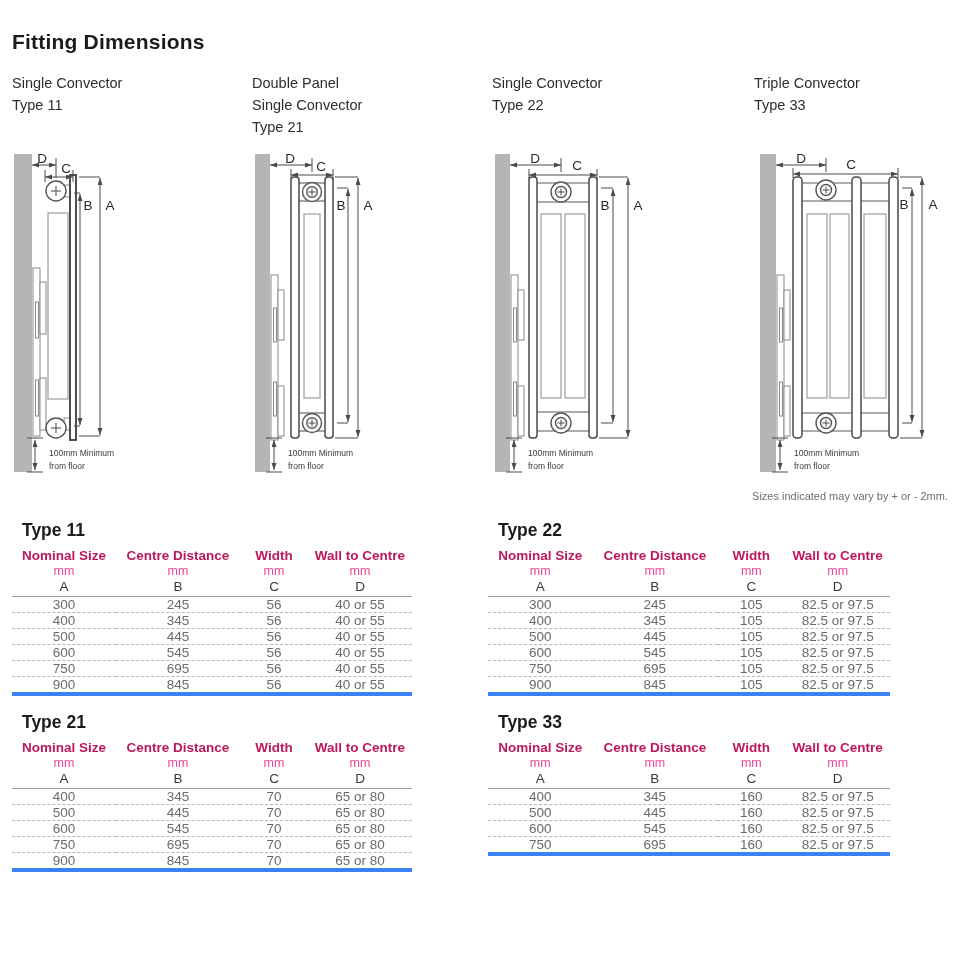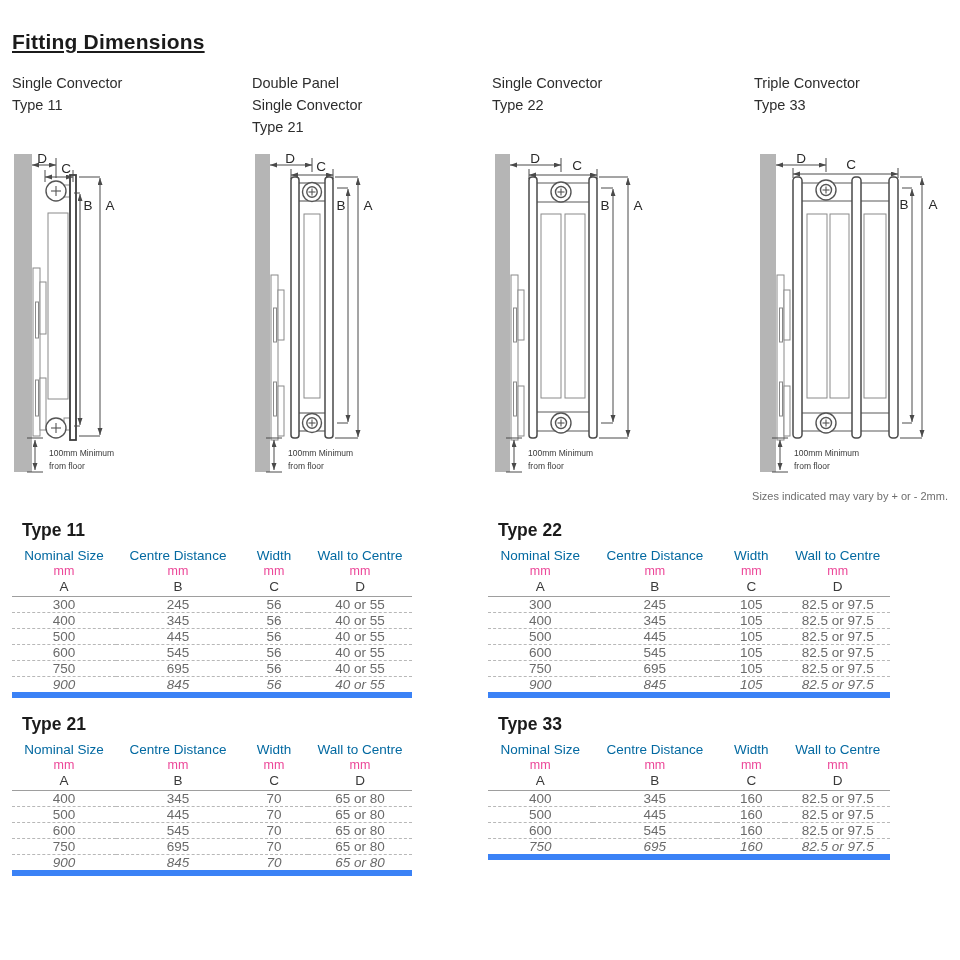--- a/index.html
+++ b/index.html
@@ -1,36 +1,36 @@
 <!DOCTYPE html>
 <html style="--wall-gray: #b5b5b5; --line: #4a4a4a; --heading-text: #1b1b1b; --table-text: #6a6a6a; --note-text: #6e6e6e;"><head>
 <meta charset="utf-8">
 <style>
   :root { --wall-gray:#b5b5b5; --line:#4a4a4a; --heading-text:#1b1b1b; --table-text:#6a6a6a; --note-text:#6e6e6e; }
   * { box-sizing:border-box; }
   body { margin:0; width:960px; height:960px; background:#fff; overflow:hidden;
          font-family:"Liberation Sans", sans-serif; color:#222; }
   .page { padding:14px 12px 0 12px; }
-  h1.title { font-size:21px; font-weight:700; color:var(--heading-text); margin:16px 0 4px 0; letter-spacing:.2px;text-decoration:underline; }
+  h1.title { font-size:21px; font-weight:700; color:var(--heading-text); margin:16px 0 4px 0; letter-spacing:.2px; }
   .products, .diagrams { display:grid; grid-template-columns:240px 240px 262px 1fr; }
   .products { margin-top:18px; }
   .product { font-size:14.5px; color:#2d2d2d; line-height:22px; }
   .diagrams { margin-top:12px; }
   svg.diagram { display:block; }
   .note { text-align:right; font-size:11px; color:var(--note-text); margin-top:5px; }
   .tables { display:grid; grid-template-columns:400px 402px; column-gap:76px; margin-top:2px; }
   .tblock h2 { font-size:17.5px; font-weight:700; color:var(--heading-text); margin:16px 0 7px 10px; }
   table { width:100%; border-collapse:collapse; table-layout:fixed; }
   col.c1{width:26%} col.c2{width:31%} col.c3{width:17%} col.c4{width:26%}
   th, td { font-weight:normal; text-align:center; padding:0; }
-  thead tr.names th { font-size:13.5px; color:#0369a1; padding-bottom:1px; }
+  thead tr.names th { font-size:13.5px; color:#be185d; padding-bottom:1px;font-weight:bold; }
   thead tr.units th { font-size:12.5px; color:#ec4899; line-height:15px; }
   thead tr.letters th { font-size:13.5px; color:#3a3a3a; line-height:16px; border-bottom:1px solid #9e9e9e; padding-bottom:1px; }
   tbody td { font-size:13.5px; color:var(--table-text); height:15px; line-height:15px; border-bottom:1px dashed #b8b8b8; }
-  tbody tr:last-child td { border-bottom:6px solid #3b82f6;font-style:italic; }
+  tbody tr:last-child td { border-bottom:4px solid #3b82f6; }
   
   .wall { fill:var(--wall-gray); }
   .panel { fill:#fff; stroke:#3c3c3c; stroke-width:1.8; }
   .ppanel { fill:#fff; stroke:#4a4a4a; stroke-width:1.5; }
   .thin { fill:#fff; stroke:#8a8a8a; stroke-width:1; }
   .con { stroke:#5a5a5a; stroke-width:1.1; }
   .valve { fill:#fff; stroke:#555; stroke-width:1.4; }
   .cross { stroke:#555; stroke-width:1.1; }
   .dim { stroke:var(--line); stroke-width:1; fill:none; }
   .ext { stroke:var(--line); stroke-width:1; fill:none; }

